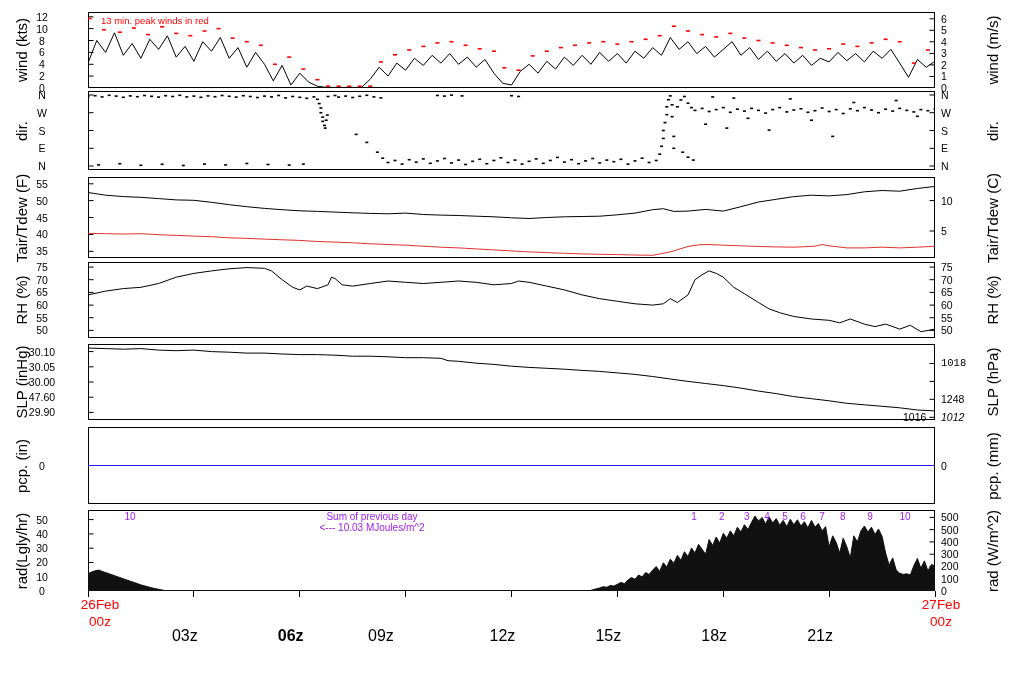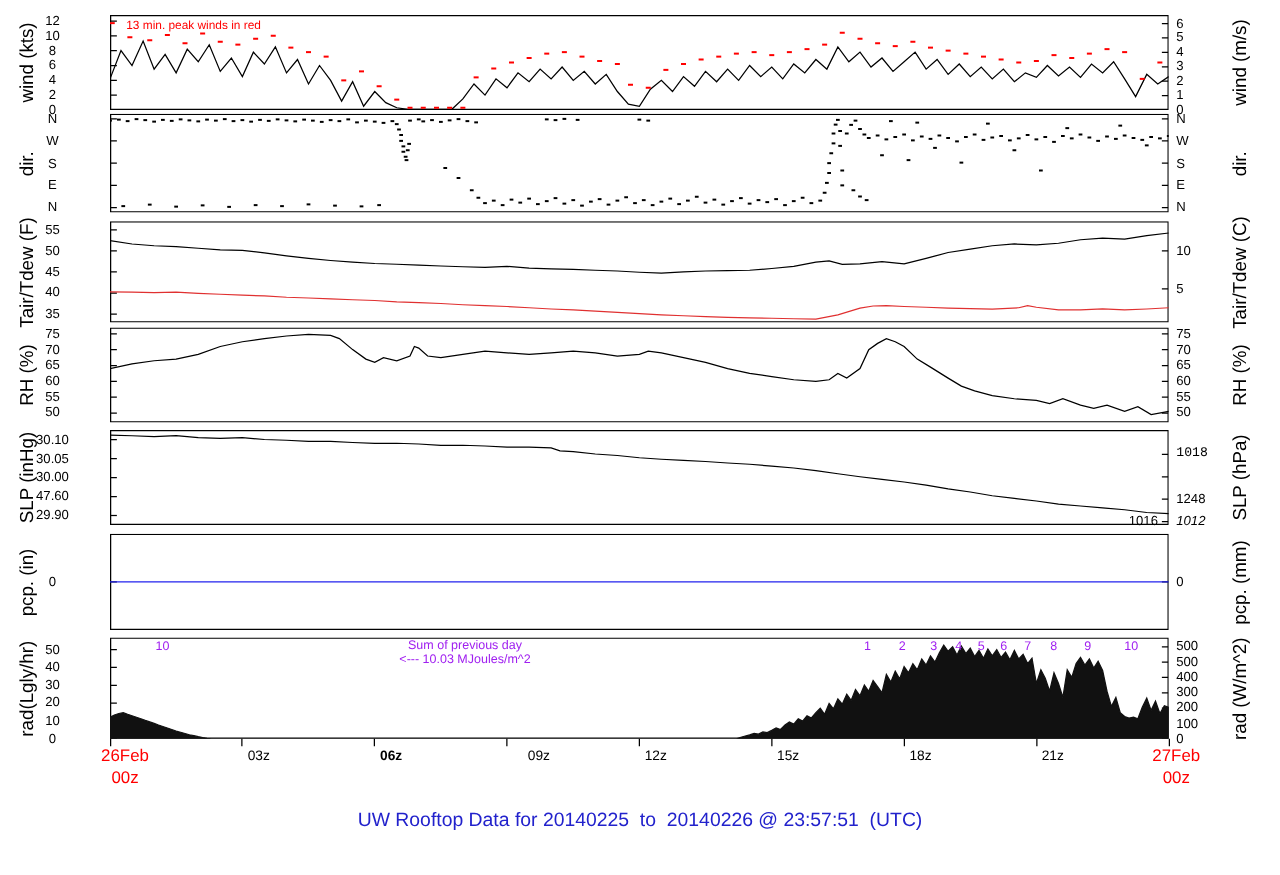--- a/index.html
+++ b/index.html
@@ -5,21 +5,21 @@
   html,body{margin:0;padding:0;background:#fff;}
   .fig{position:relative;width:1024px;height:700px;background:#fff;
        font-family:"Liberation Sans",sans-serif;overflow:hidden;}
   .panel{position:absolute;left:88px;width:847px;}
   .tl{position:absolute;font-size:10.5px;line-height:1;color:#000;}
   .tl.left{width:80px;text-align:center;}
   .tl.right{width:60px;text-align:left;}
   .yl{position:absolute;width:160px;height:16px;line-height:16px;font-size:15px;
       color:#000;text-align:center;transform:rotate(-90deg);}
   .xt{position:absolute;width:1px;height:6px;background:#000;}
-  .xl{position:absolute;width:44px;text-align:right;font-size:11px;color:#000;}
+  .xl{position:absolute;width:44px;text-align:left;font-size:16px;color:#000;margin-top:28px;}
   .dl{position:absolute;width:84px;text-align:center;font-size:13.5px;color:#ff0000;}
   .title{position:absolute;left:0;top:648px;width:1024px;text-align:center;
          font-size:15.5px;color:#2222cc;white-space:pre;}
   .wind-note{position:absolute;left:101px;top:15px;font-size:9.5px;color:#ff0000;}
   .rad-note1{position:absolute;left:272px;top:511px;width:200px;text-align:center;
              font-size:10px;color:#a020f0;}
   .rad-note2{position:absolute;left:272px;top:522px;width:200px;text-align:center;
              font-size:10px;color:#a020f0;}
 </style>
 </head>
@@ -386,21 +386,20 @@
         <text x="754.9" y="10" fill="#a020f0" font-size="10" text-anchor="middle" font-family="Liberation Sans, sans-serif">8</text>
         <text x="782.1" y="10" fill="#a020f0" font-size="10" text-anchor="middle" font-family="Liberation Sans, sans-serif">9</text>
         <text x="817.0" y="10" fill="#a020f0" font-size="10" text-anchor="middle" font-family="Liberation Sans, sans-serif">10</text>
       </svg>
     </div>
 
   <div class="wind-note">13 min. peak winds in red</div>
   <div class="rad-note1">Sum of previous day</div>
   <div class="rad-note2">&lt;--- 10.03 MJoules/m^2</div>
 
-  <div class="title">UW Rooftop Data for 20140225  to  20140226 @ 23:57:51  (UTC)</div>
   <div></div>
 <div class="tl left" style="left: 2px; top: 83px;">0</div>
     <div class="tl left" style="left: 2px; top: 71.125px;">2</div>
     <div class="tl left" style="left: 2px; top: 59.25px;">4</div>
     <div class="tl left" style="left: 2px; top: 47.375px;">6</div>
     <div class="tl left" style="left: 2px; top: 35.5px;">8</div>
     <div class="tl left" style="left: 2px; top: 23.625px;">10</div>
     <div class="tl left" style="left: 2px; top: 11.75px;">12</div>
     <div class="tl right" style="left: 941px; top: 83px;">0</div>
     <div class="tl right" style="left: 941px; top: 71.4813px;">1</div>
@@ -475,21 +474,21 @@
     <div class="tl right" style="left: 941px; top: 524.636px;">500</div>
     <div class="tl right" style="left: 941px; top: 512.364px;">500</div>
     <div class="yl" style="left: -58px; top: 542.5px;">rad(Lgly/hr)</div>
     <div class="yl" style="left: 913px; top: 542.5px;">rad (W/m^2)</div>
     <div class="xt" style="left: 87.5px; top: 591px;"></div>
     <div class="xt" style="left: 193.375px; top: 591px;"></div>
     <div class="xl" style="left: 171.875px; top: 599px;">03z</div>
     <div class="xt" style="left: 299.25px; top: 591px;"></div>
     <div class="xl" style="left: 277.75px; top: 599px; font-weight: bold;">06z</div>
     <div class="xt" style="left: 405.125px; top: 591px;"></div>
-    <div class="xl" style="left: 396px; top: 599px;">09z</div>
+    <div class="xl" style="left: 368px; top: 599px;">09z</div>
     <div class="xt" style="left: 511px; top: 591px;"></div>
     <div class="xl" style="left: 489.5px; top: 599px;">12z</div>
     <div class="xt" style="left: 616.875px; top: 591px;"></div>
     <div class="xl" style="left: 595.375px; top: 599px;">15z</div>
     <div class="xt" style="left: 722.75px; top: 591px;"></div>
     <div class="xl" style="left: 701.25px; top: 599px;">18z</div>
     <div class="xt" style="left: 828.625px; top: 591px;"></div>
     <div class="xl" style="left: 807.125px; top: 599px;">21z</div>
     <div class="xt" style="left: 934.5px; top: 591px;"></div>
     <div class="dl" style="left: 58px; top: 597px;">26Feb</div>

